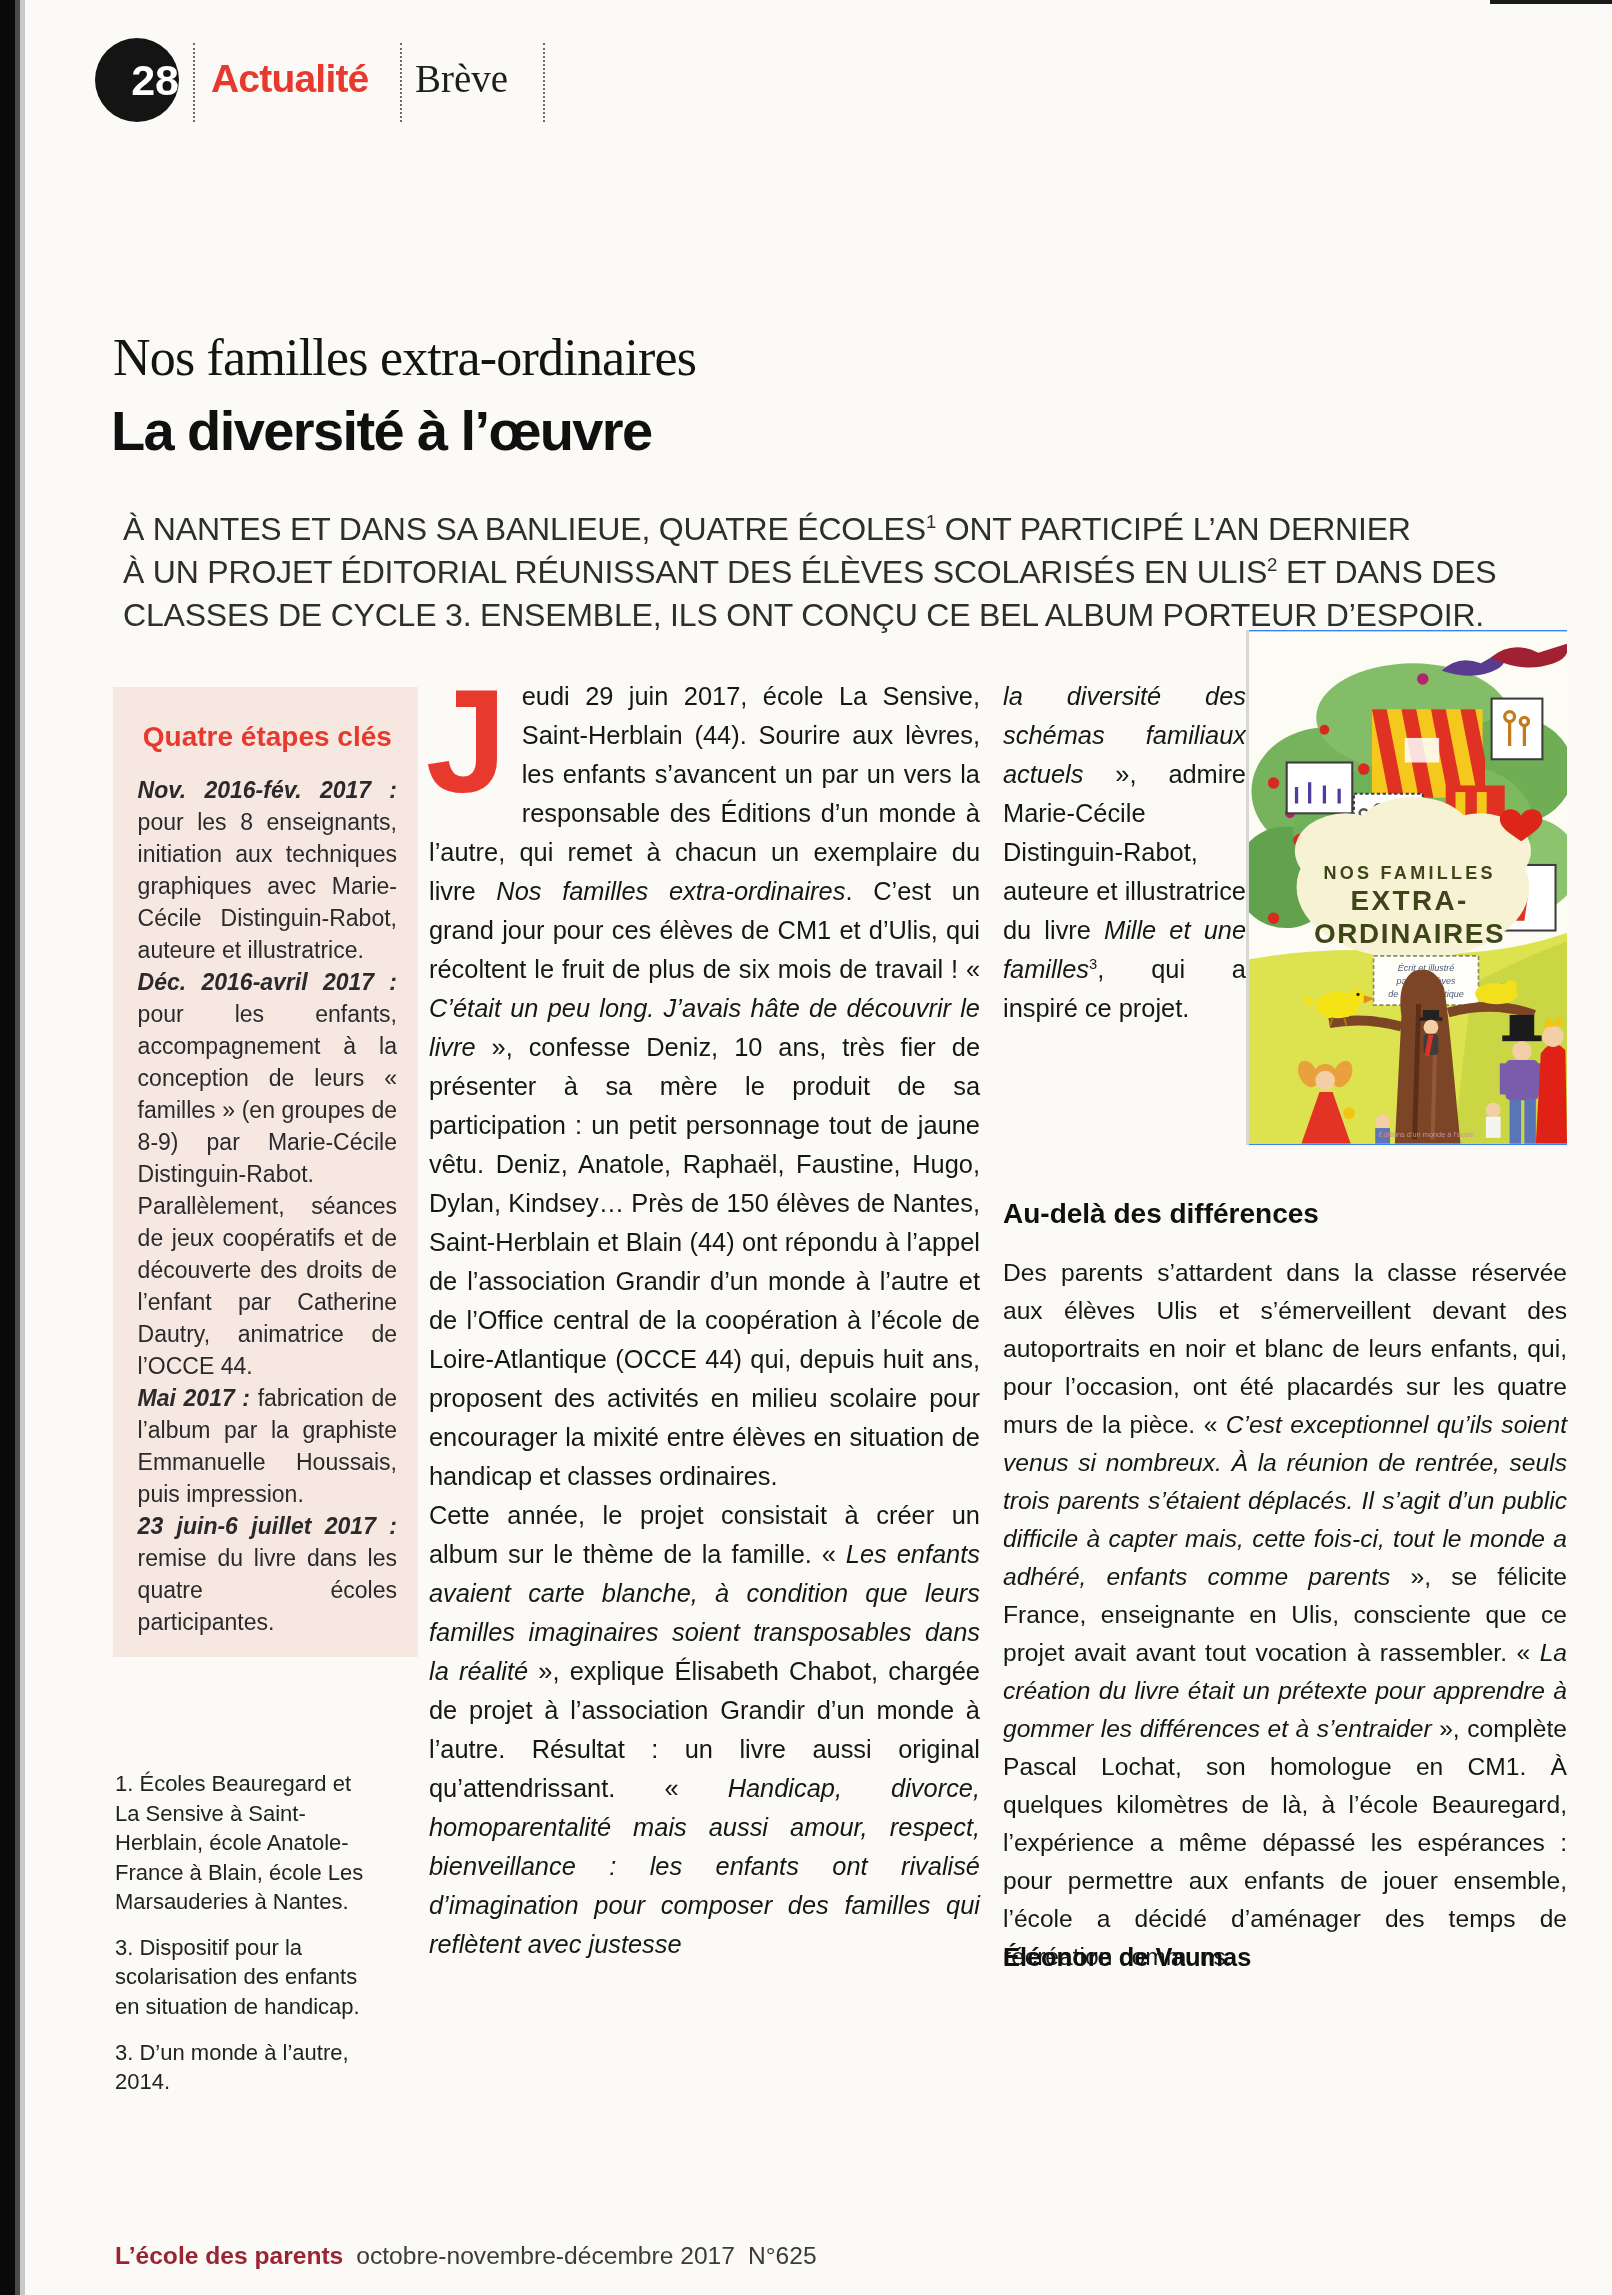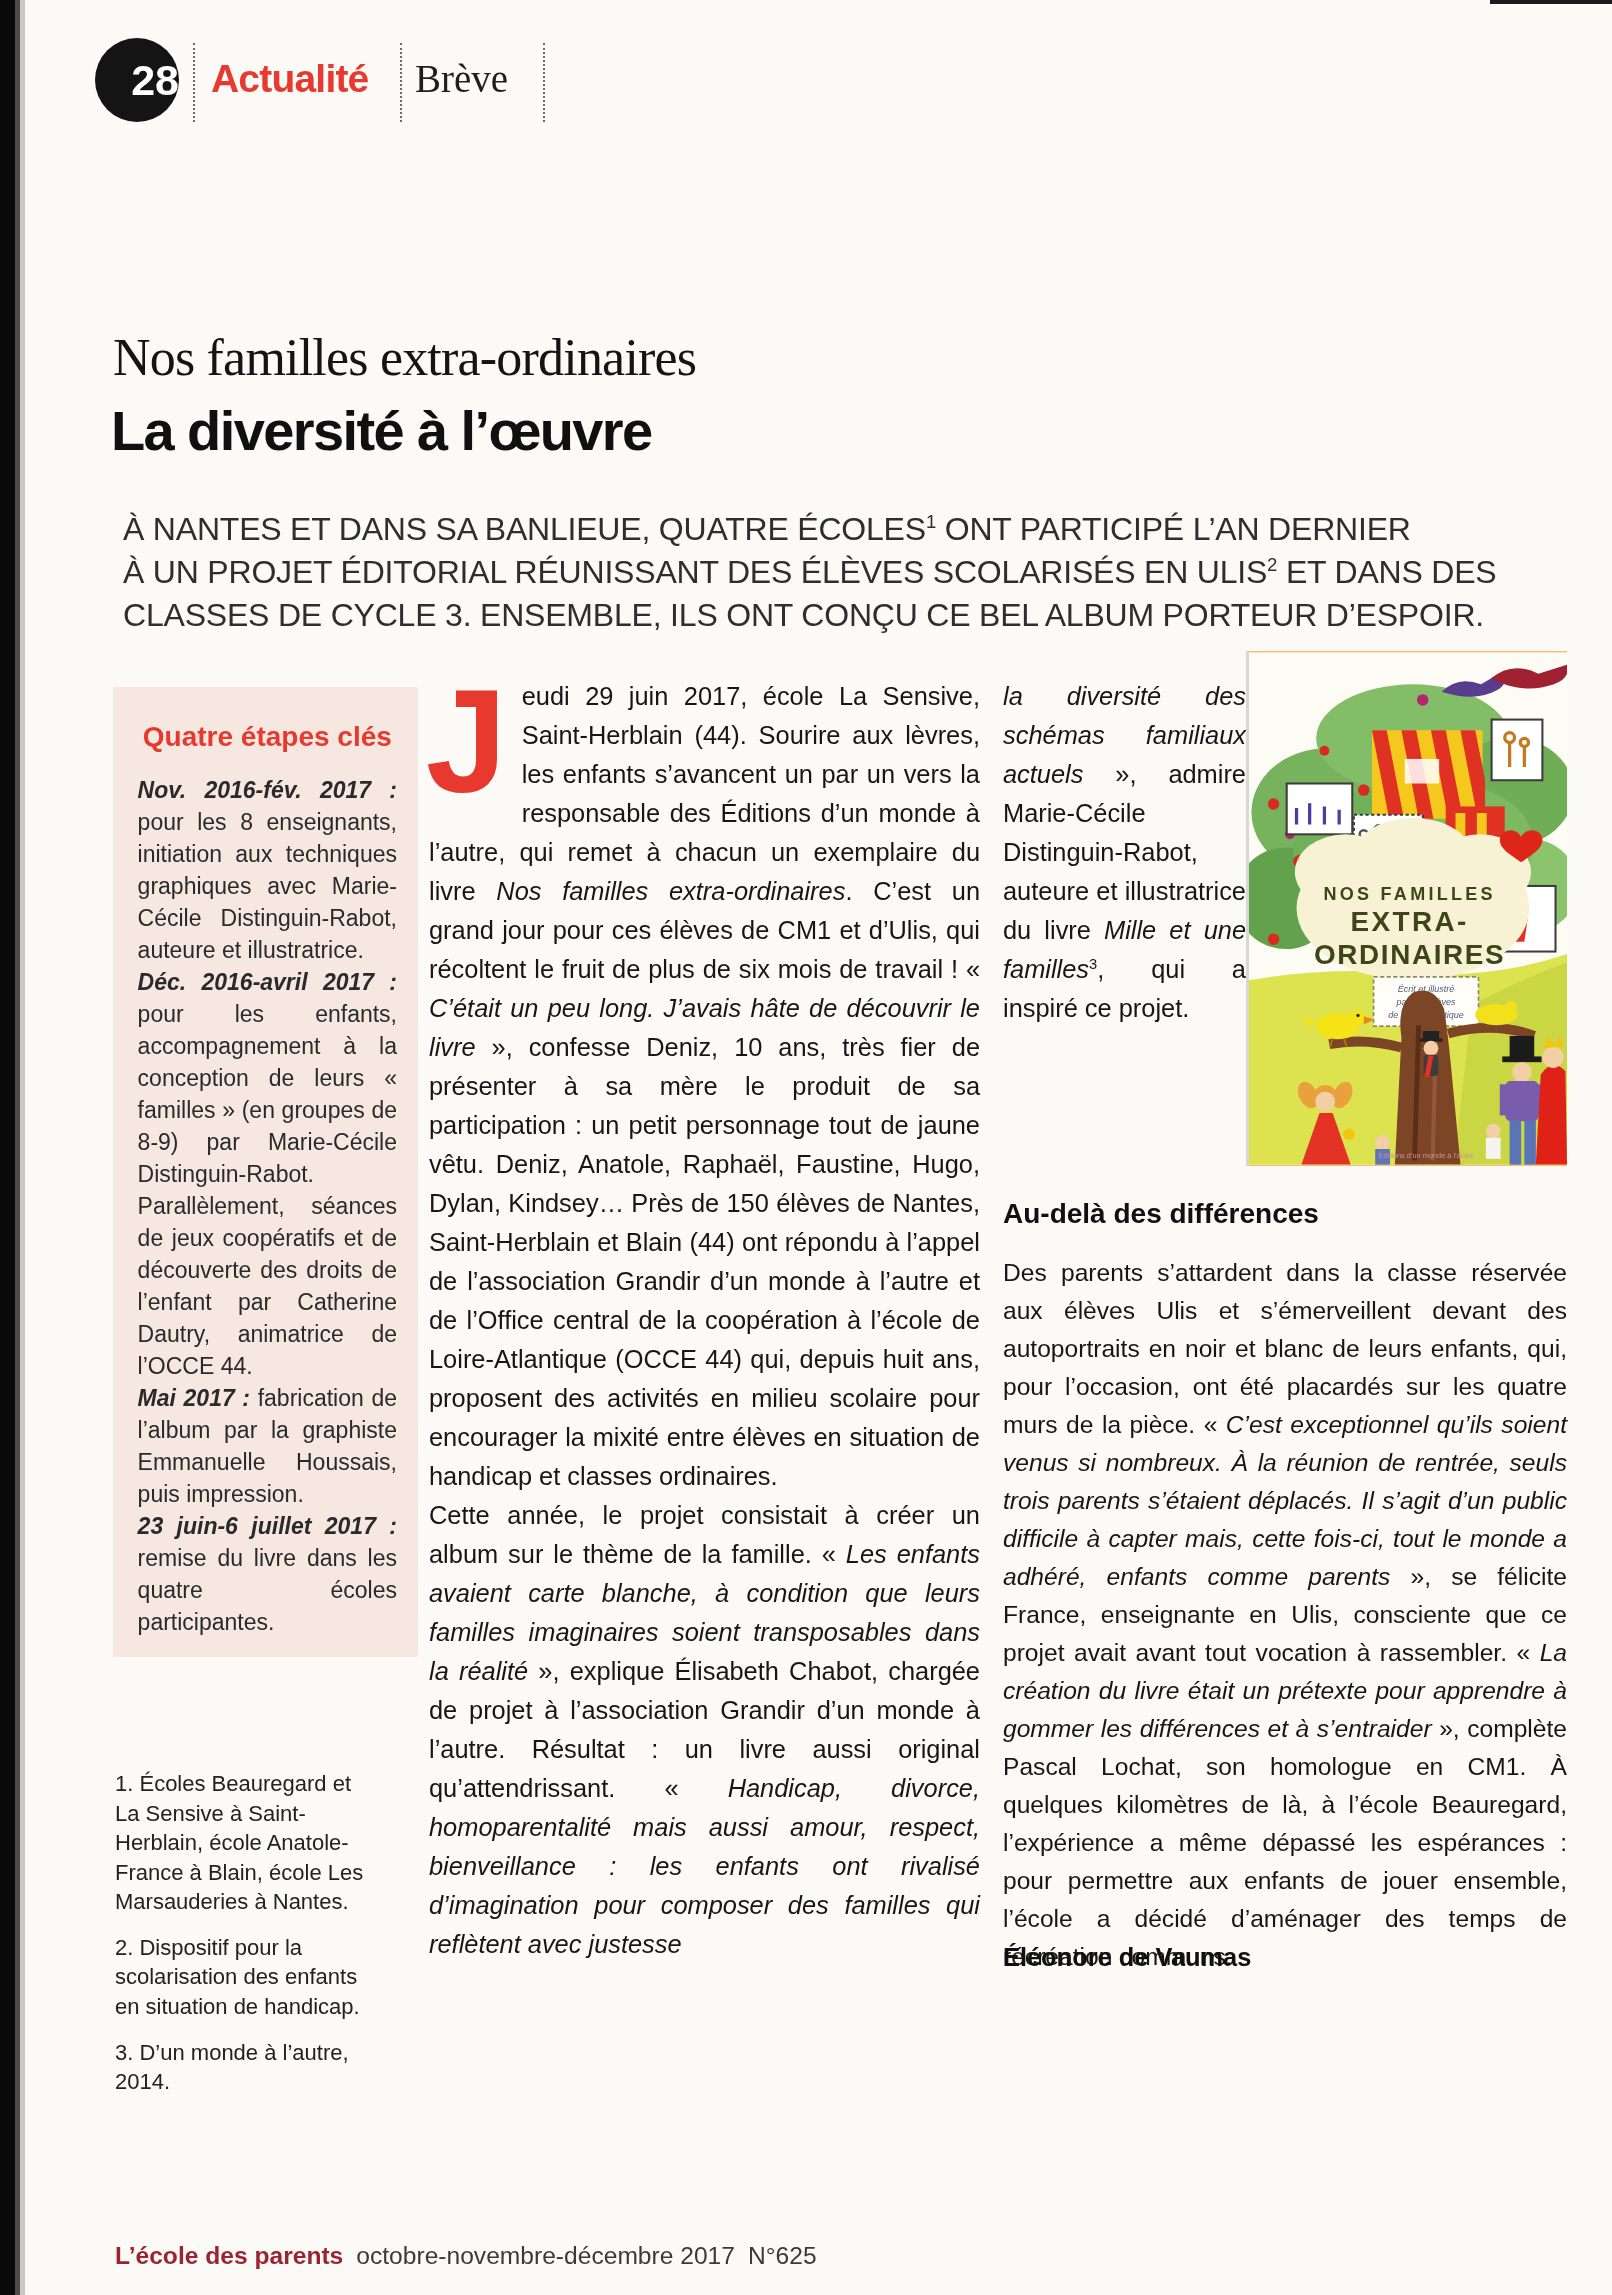--- a/index.html
+++ b/index.html
@@ -55,22 +55,22 @@
     font-weight:bold;color:#e8392f;margin:11.5px 14.8px 0 -3.3px;}
 
   .col2a{position:absolute;left:1003px;top:677px;width:243px;
     font-size:25.4px;line-height:39px;text-align:justify;color:#161616;}
   .subhead{position:absolute;left:1003px;top:1198px;font-size:28px;font-weight:bold;color:#101010;}
   .col2b{position:absolute;left:1003px;top:1254px;width:564px;
     font-size:24.6px;line-height:38px;text-align:justify;color:#161616;}
   .byline{text-align:left;font-weight:bold;font-size:25.4px;margin-top:-38px;color:#101010;}
 
   
-  .book{position:absolute;left:1246px;top:651px;width:321px;height:515px;
-    border-left:3.3px solid #d7d7d4;box-sizing:border-box;background:#fdba74;}
+  .book{position:absolute;left:1246px;top:630px;width:321px;height:515px;
+    border-left:3.3px solid #d7d7d4;box-sizing:border-box;background:#3b82f6;}
   .book svg{display:block;width:100%;height:100%;}
 
   
   .footer{position:absolute;left:115px;top:2211px;font-size:24.6px;white-space:nowrap;margin-top:31px;}
   .footer .mag{font-weight:bold;color:#9b2433;}
   .footer .issue{color:#3a3a3a;margin-left:13px;}
 </style>
 </head>
 <body>
 
@@ -93,21 +93,21 @@
 <div class="sidebar">
   <h3 class="sidebar-title">Quatre étapes clés</h3>
   <p><span class="sb-date">Nov. 2016-fév. 2017 :</span><span> pour les 8 enseignants, initiation aux techniques graphiques avec Marie-Cécile Distinguin-Rabot, auteure et illustratrice.</span></p>
   <p><span class="sb-date">Déc. 2016-avril 2017 :</span><span> pour les enfants, accompagnement à la conception de leurs « familles » (en groupes de 8-9) par Marie-Cécile Distinguin-Rabot. Parallèlement, séances de jeux coopératifs et de découverte des droits de l’enfant par Catherine Dautry, animatrice de l’OCCE 44.</span></p>
   <p><span class="sb-date">Mai 2017 :</span><span> fabrication de l’album par la graphiste Emmanuelle Houssais, puis impression.</span></p>
   <p><span class="sb-date">23 juin-6 juillet 2017 :</span><span> remise du livre dans les quatre écoles participantes.</span></p>
 </div>
 
 <div class="footnotes">
   <p>1. Écoles Beauregard et La Sensive à Saint-Herblain, école Anatole-France à Blain, école Les Marsauderies à Nantes.</p>
-  <p>2. Dispositif pour la scolarisation des enfants en situation de handicap.</p>
+  <p>3. Dispositif pour la scolarisation des enfants en situation de handicap.</p>
   <p>3. D’un monde à l’autre, 2014.</p>
 </div>
 
 <div class="col1">
   <p><span class="drop">J</span><span><span>eudi 29 juin 2017, école La Sensive, Saint-Herblain (44). Sourire aux lèvres, les enfants s’avancent un par un vers la responsable des Éditions d’un monde à l’autre, qui remet à chacun un exemplaire du livre </span><span class="it">Nos familles extra-ordinaires</span><span>. C’est un grand jour pour ces élèves de CM1 et d’Ulis, qui récoltent le fruit de plus de six mois de travail ! « </span><span class="it">C’était un peu long. J’avais hâte de découvrir le livre</span><span> », confesse Deniz, 10 ans, très fier de présenter à sa mère le produit de sa participation : un petit personnage tout de jaune vêtu. Deniz, Anatole, Raphaël, Faustine, Hugo, Dylan, Kindsey… Près de 150 élèves de Nantes, Saint-Herblain et Blain (44) ont répondu à l’appel de l’association Grandir d’un monde à l’autre et de l’Office central de la coopération à l’école de Loire-Atlantique (OCCE 44) qui, depuis huit ans, proposent des activités en milieu scolaire pour encourager la mixité entre élèves en situation de handicap et classes ordinaires.</span></span></p>
   <p><span><span>Cette année, le projet consistait à créer un album sur le thème de la famille. « </span><span class="it">Les enfants avaient carte blanche, à condition que leurs familles imaginaires soient transposables dans la réalité</span><span> », explique Élisabeth Chabot, chargée de projet à l’association Grandir d’un monde à l’autre. Résultat : un livre aussi original qu’attendrissant. « </span><span class="it">Handicap, divorce, homoparentalité mais aussi amour, respect, bienveillance : les enfants ont rivalisé d’imagination pour composer des familles qui reflètent avec justesse</span></span></p>
 </div>
 
 <div class="col2a"><span class="it">la diversité des schémas familiaux actuels</span><span> », admire Marie-Cécile Distinguin-Rabot, auteure et illustratrice du livre </span><span class="it">Mille et une familles</span><sup>3</sup><span>, qui a inspiré ce projet.</span></div>
 

